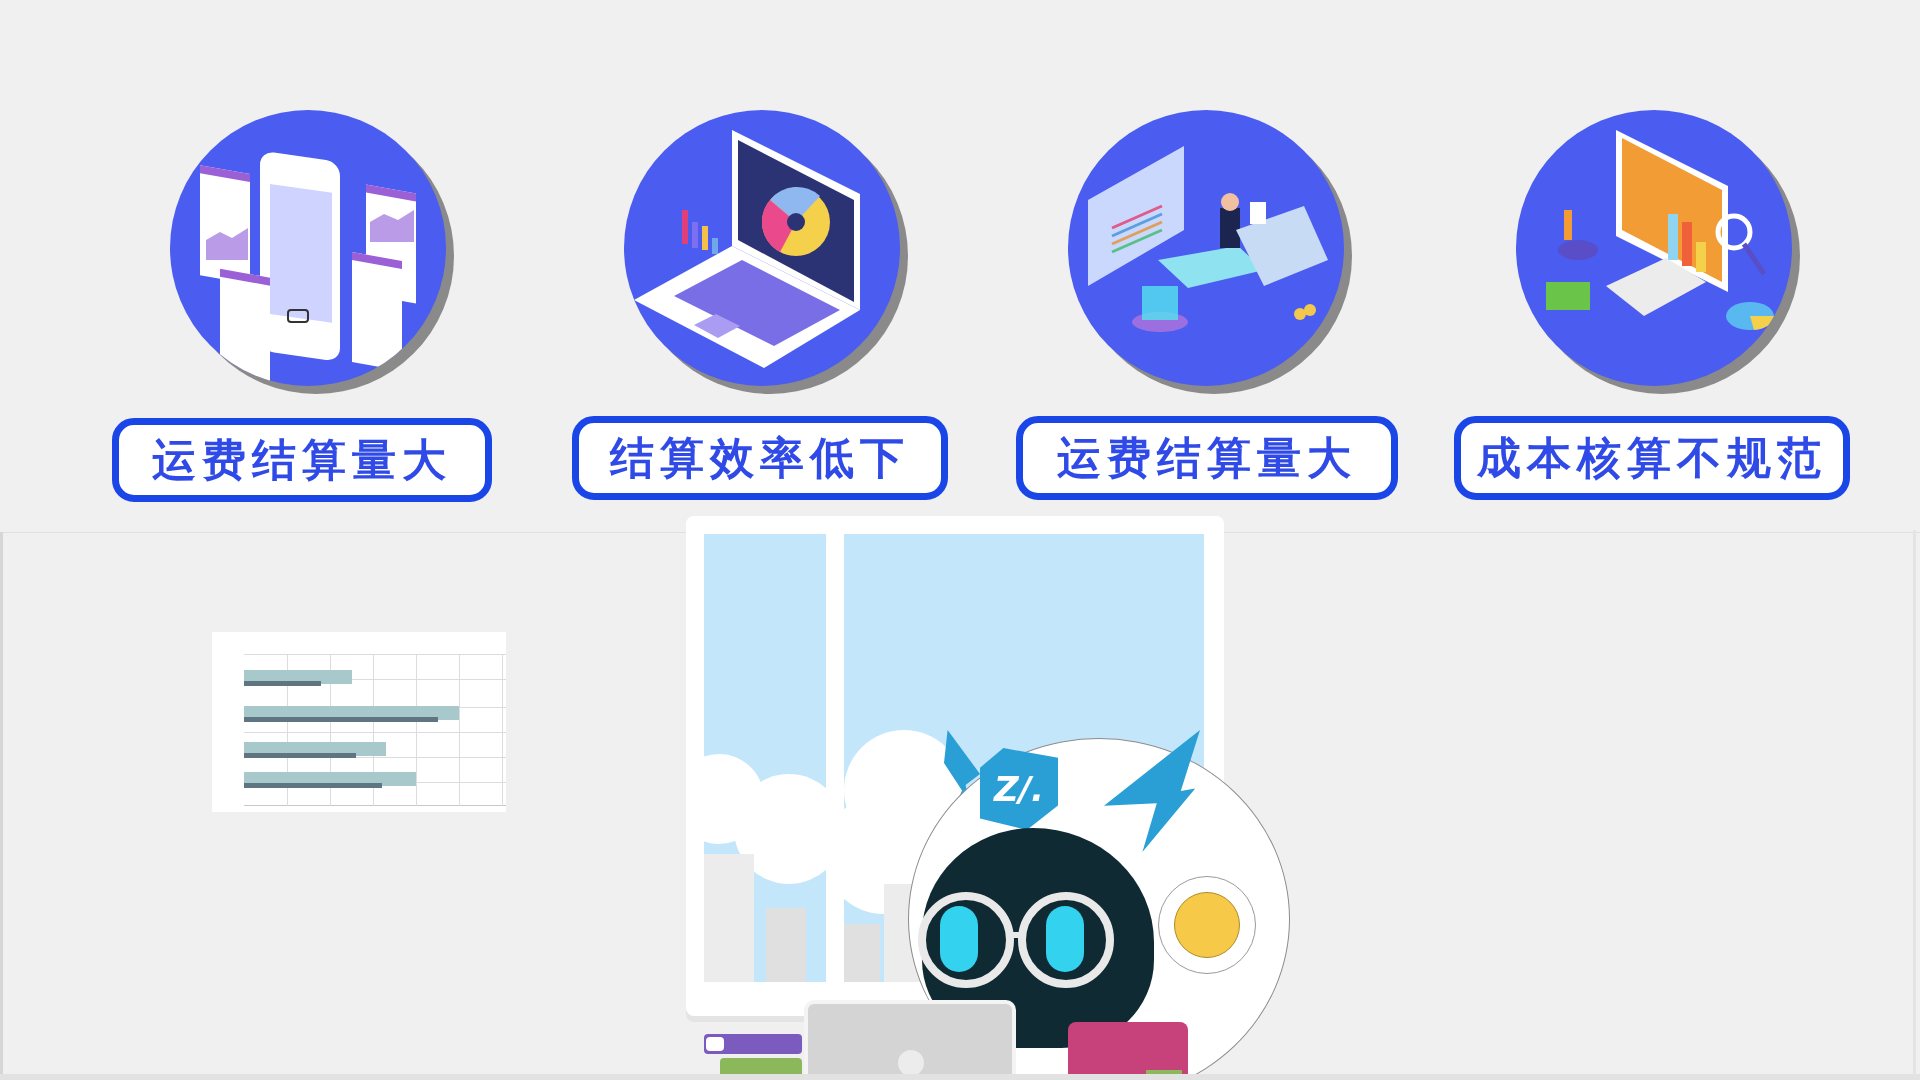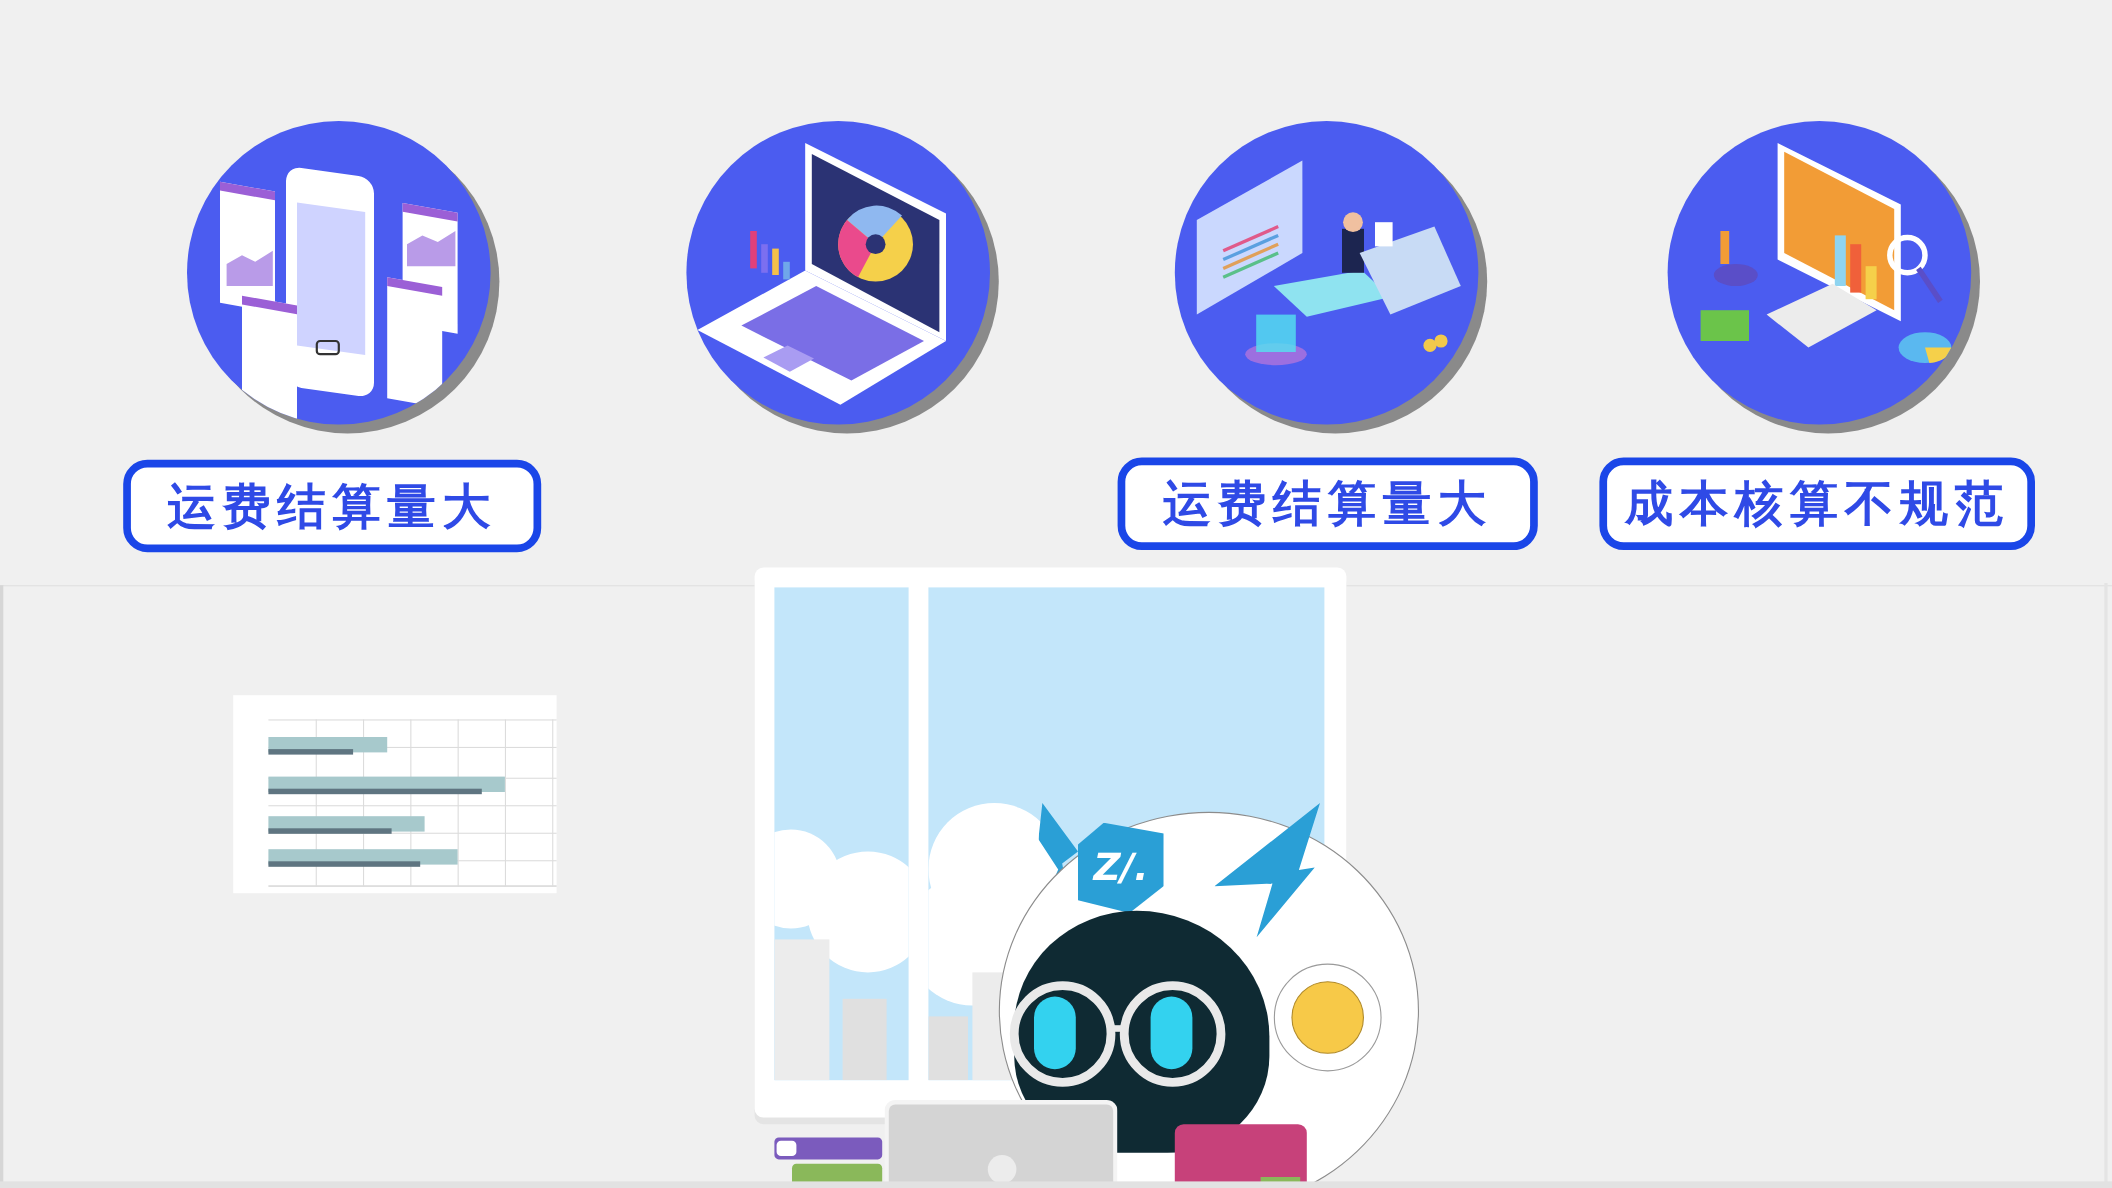--- a/index.html
+++ b/index.html
@@ -123,20 +123,23 @@
       <rect x="30" y="172" width="44" height="28" fill="#6bc44a"></rect>
       <ellipse cx="234" cy="206" rx="24" ry="14" fill="#5ab8f0"></ellipse>
       <path d="M234 206 L258 206 A24 14 0 0 1 238 220Z" fill="#f5d04a"></path>
       <ellipse cx="62" cy="140" rx="20" ry="10" fill="#5a4ec8"></ellipse>
       <rect x="48" y="100" width="8" height="30" fill="#f29c36"></rect>
     </svg>
   </div>
 
   <div class="label-box" style="left:112px;top:418px;width:380px;">
     <span class="label-text">运费结算量大</span>
+  </div>
+  <div class="label-box" style="left:572px;top:416px;width:376px;">
+    <span class="label-text">结算效率低下</span>
   </div>
   <div class="label-box" style="left:1016px;top:416px;width:382px;">
     <span class="label-text">运费结算量大</span>
   </div>
   <div class="label-box" style="left:1454px;top:416px;width:396px;justify-content:center;">
     <span class="label-text">成本核算不规范</span>
   </div>
 
   <div class="poster">
     <div class="poster-grid">

